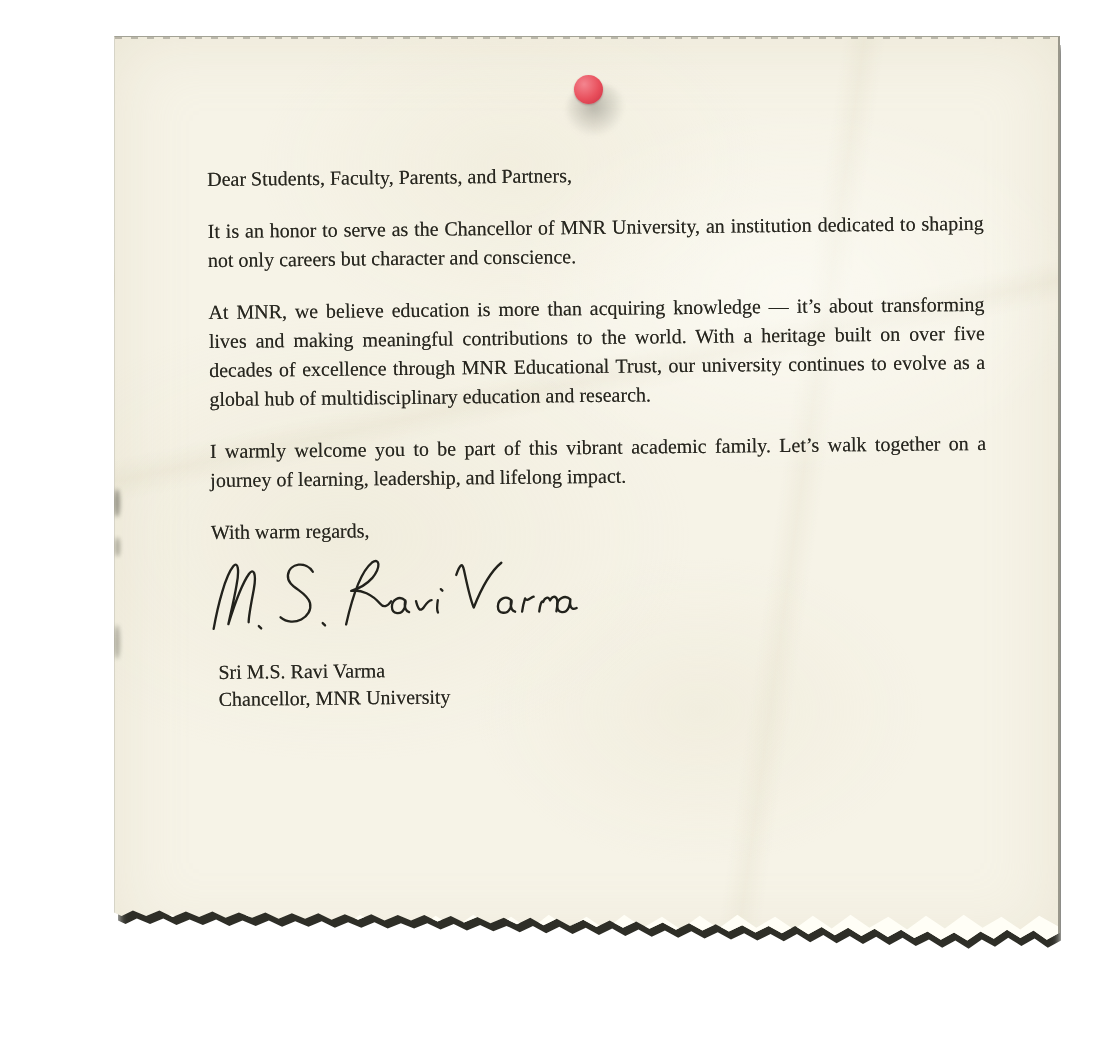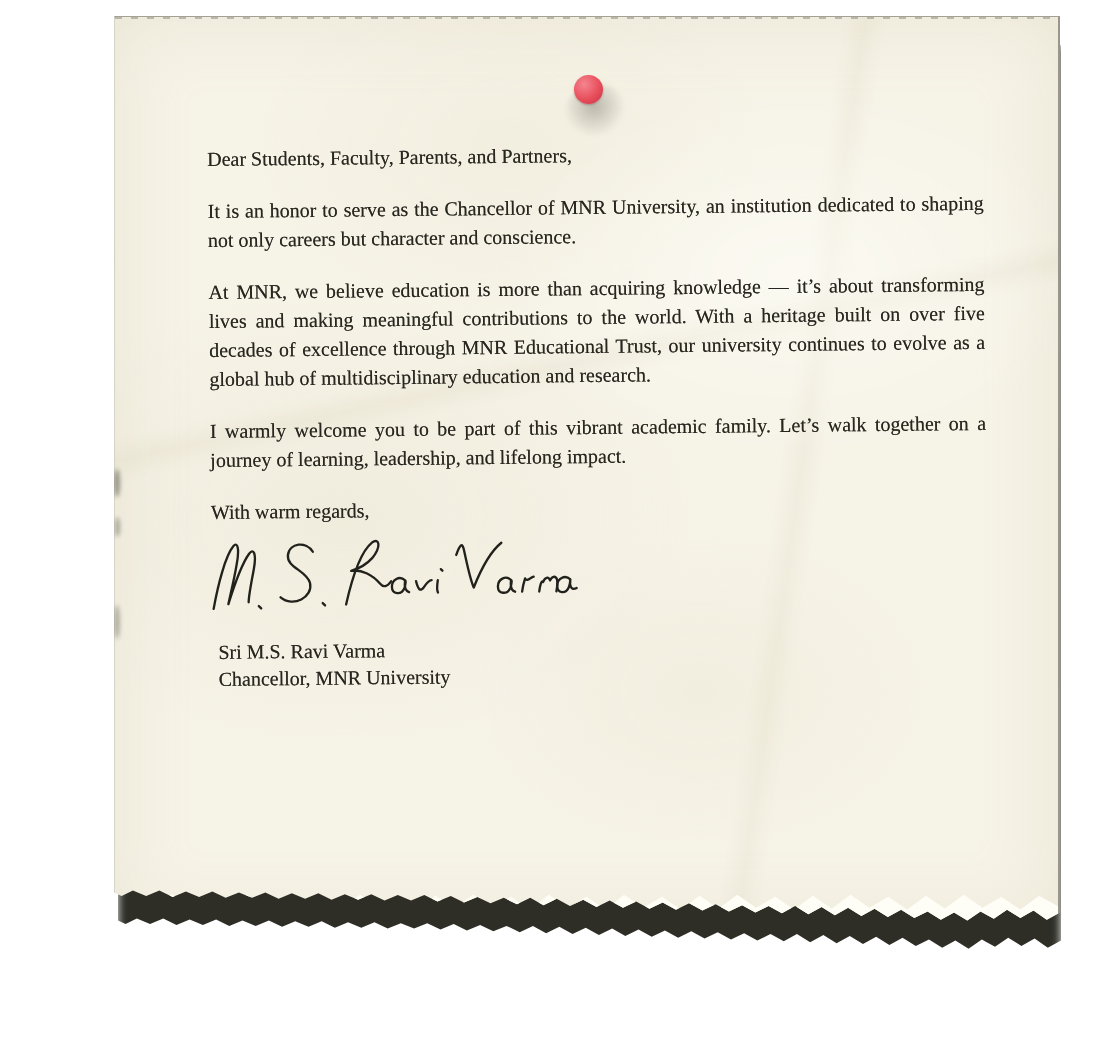--- a/index.html
+++ b/index.html
@@ -38,21 +38,21 @@
     position: absolute;
     left: 114px; top: 32px;
     width: 943px; height: 910px;
     background: #1d1d15;
     transform: translate(4px, 13px);
     filter: blur(4px);
     opacity: 0.92;
   }
   .paper {
     position: absolute;
-    left: 114px; top: 16px;
+    left: 114px; top: 36px;
     width: 943px; height: 910px;
     background:
       radial-gradient(ellipse 420px 260px at 72% 28%, rgba(255,255,250,0.55), transparent 70%),
       radial-gradient(ellipse 500px 320px at 24% 55%, rgba(226,220,196,0.28), transparent 70%),
       radial-gradient(ellipse 320px 220px at 62% 74%, rgba(229,223,199,0.26), transparent 70%),
       radial-gradient(ellipse 360px 240px at 42% 14%, rgba(233,228,205,0.30), transparent 70%),
       linear-gradient(168deg, transparent 38%, rgba(216,209,183,0.22) 40%, transparent 42%),
       linear-gradient(98deg, transparent 68%, rgba(216,209,183,0.18) 70%, transparent 72%),
       #f6f3e7;
     border-top: 1px solid rgba(40,40,28,0.40);

